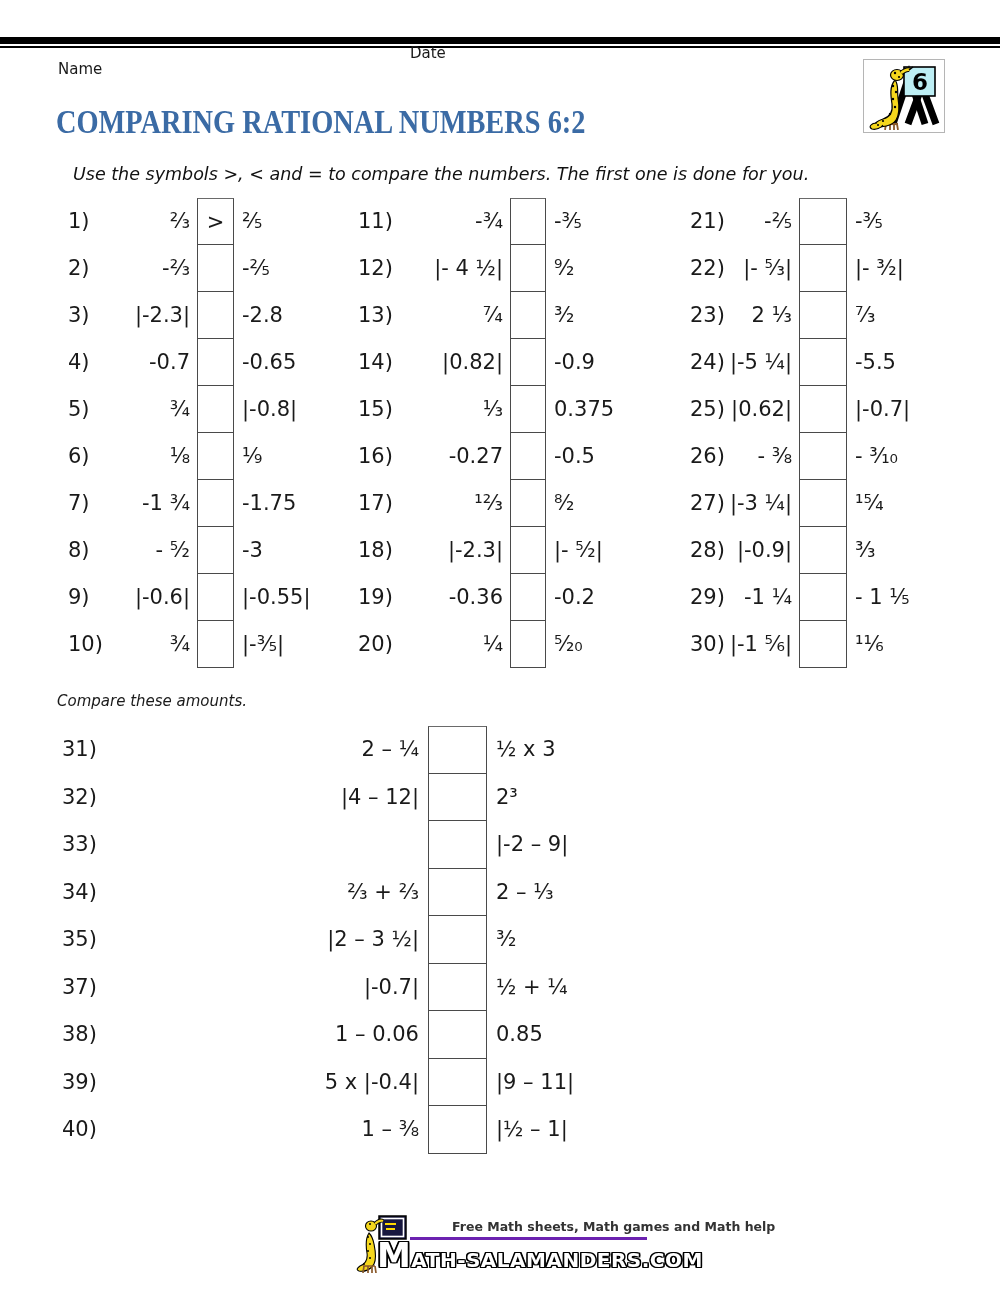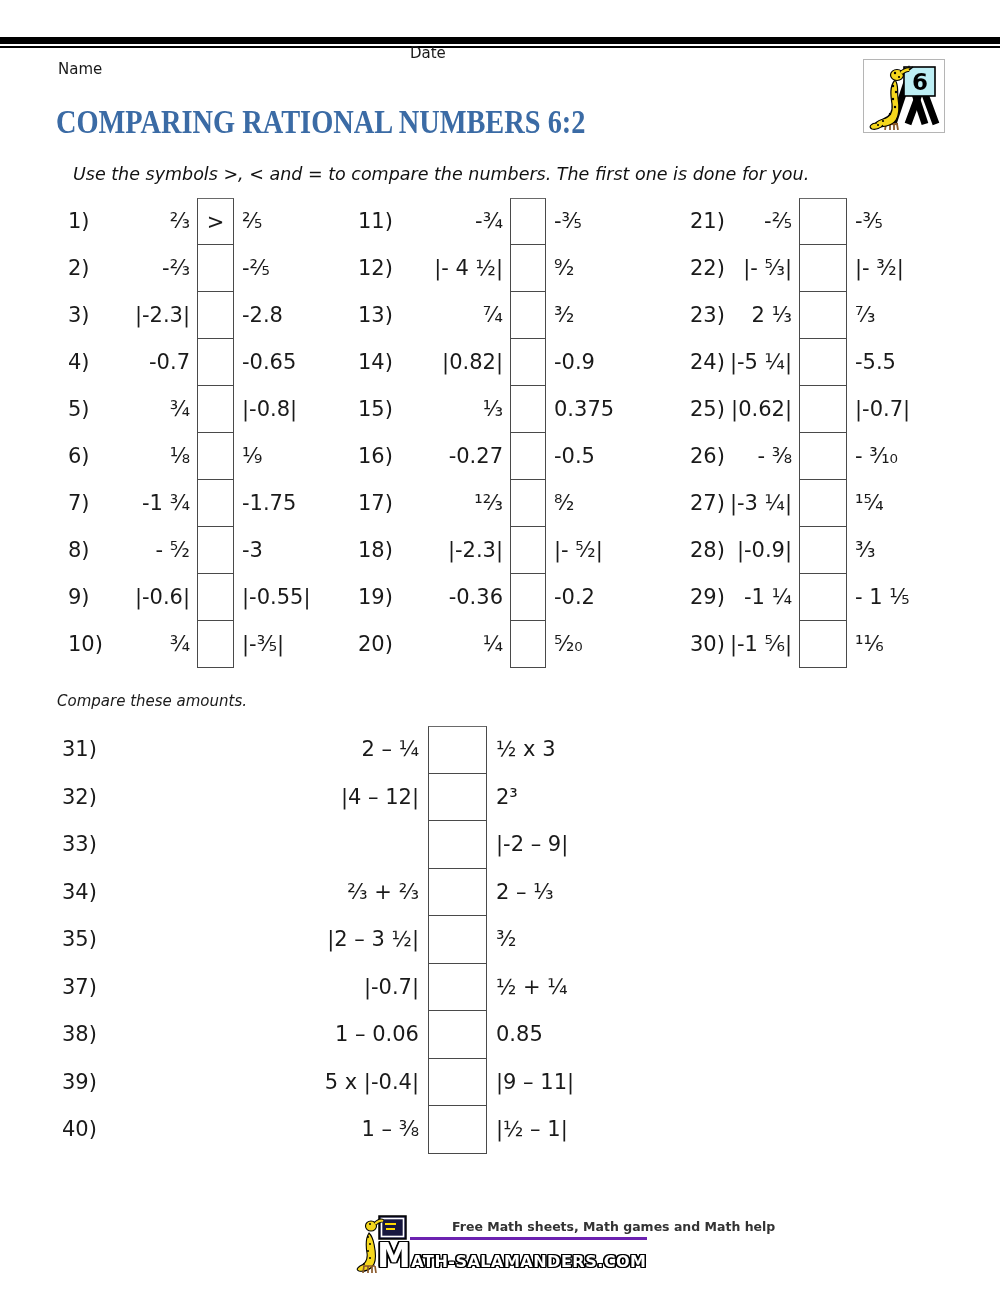--- a/index.html
+++ b/index.html
@@ -35,21 +35,21 @@
   #s2rows{position:absolute;left:62px;top:726px;width:620px;}
   #s2rows .prow{height:47.5px;line-height:47.5px;}
   #s2rows .pnum{left:0;}
   #s2rows .plval{width:357px;}
   #s2rows .pbox{left:366px;width:59px;}
   #s2rows .prval{left:434px;text-align:right;}
 
   .f-sal{position:absolute;left:355px;top:1213px;}
   .f-tagline{position:absolute;left:413px;top:1219px;font-size:12.5px;font-weight:bold;color:#333;white-space:nowrap;margin-left:39px;}
   .f-rule{position:absolute;left:410px;top:1237px;width:237px;height:3px;}
-  .f-wordmark{position:absolute;left:377px;top:1238px;font-size:16px;font-weight:bold;line-height:34px;white-space:nowrap;color:#fff;letter-spacing:0.5px;
+  .f-wordmark{position:absolute;left:377px;top:1238px;font-size:20px;font-weight:bold;line-height:34px;white-space:nowrap;color:#fff;letter-spacing:0.5px;
     text-shadow:-1.4px -1.4px 0 #000, 1.4px -1.4px 0 #000, -1.4px 1.4px 0 #000, 1.4px 1.4px 0 #000, 0 1.4px 0 #000, 0 -1.4px 0 #000, 1.4px 0 0 #000, -1.4px 0 0 #000;}
   .f-wordmark::first-letter{font-size:34px;}
 </style>
 </head>
 <body>
 
 <div class="rule-thick"></div>
 <div class="rule-thin"></div>
 
 <span class="name-label">Name</span>

